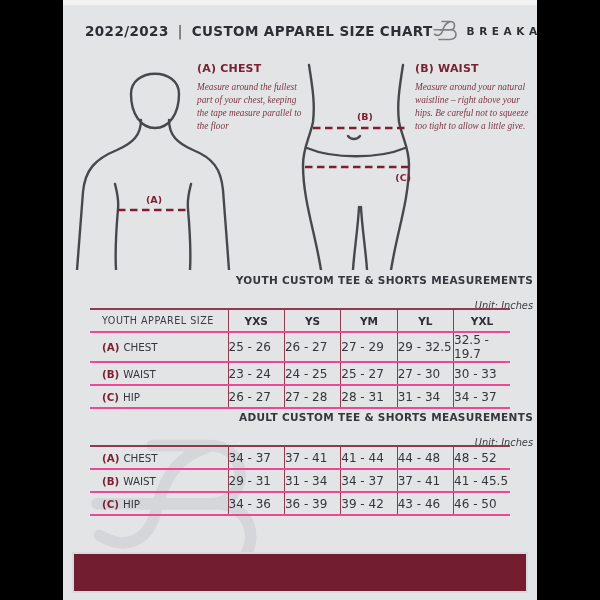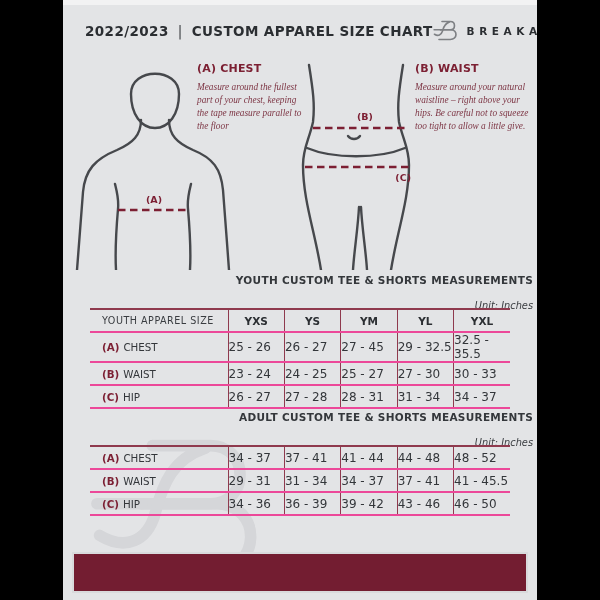--- a/index.html
+++ b/index.html
@@ -143,23 +143,23 @@
         <th>YXS</th>
         <th>YS</th>
         <th>YM</th>
         <th>YL</th>
         <th>YXL</th>
       </tr>
       <tr>
         <td class="lbl"><span class="key">(A)</span><span>CHEST</span></td>
         <td>25 - 26</td>
         <td>26 - 27</td>
-        <td>27 - 45</td>
+        <td>27 - 29</td>
         <td>29 - 32.5</td>
-        <td>32.5 - 35.5</td>
+        <td>32.5 - 19.7</td>
       </tr>
       <tr>
         <td class="lbl"><span class="key">(B)</span><span>WAIST</span></td>
         <td>23 - 24</td>
         <td>24 - 25</td>
         <td>25 - 27</td>
         <td>27 - 30</td>
         <td>30 - 33</td>
       </tr>
       <tr>

